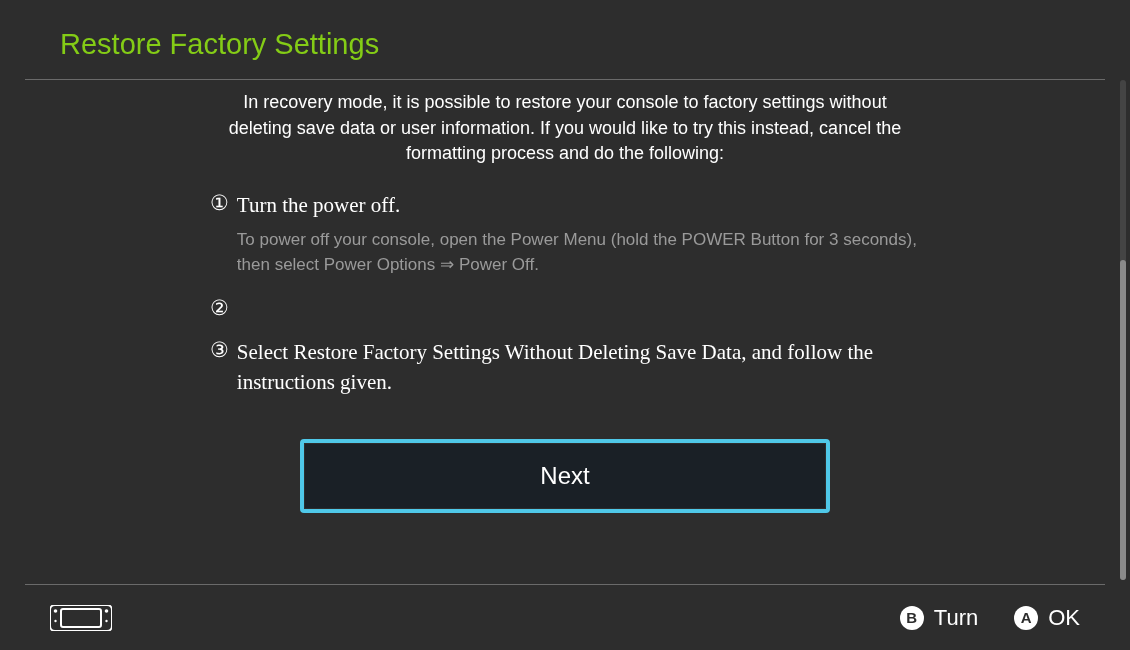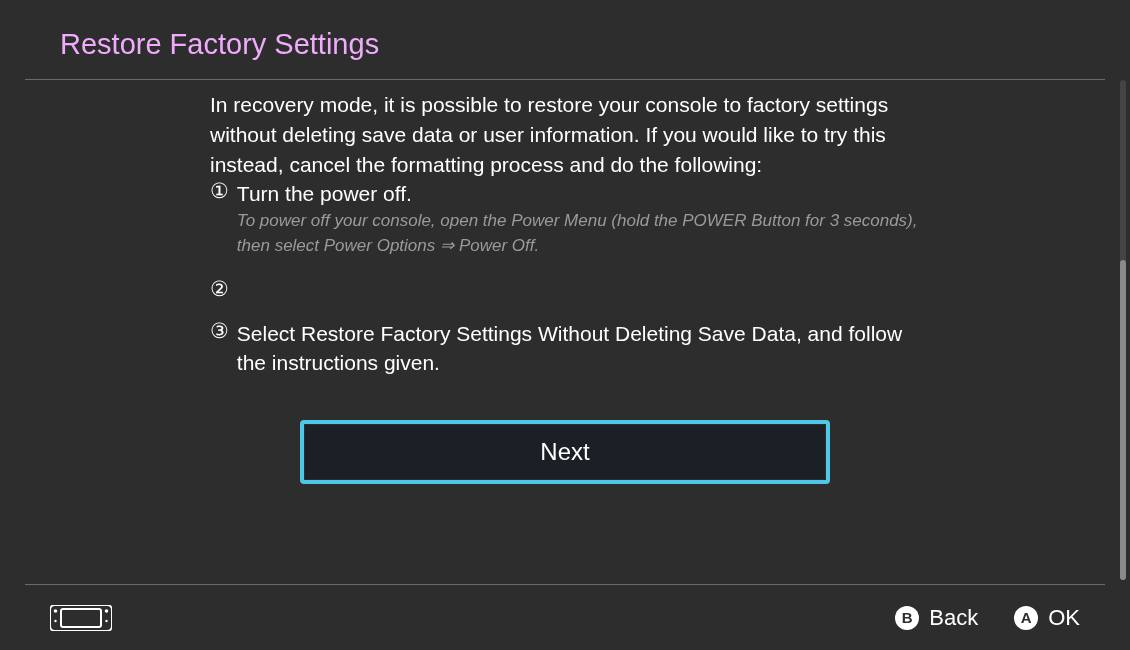--- a/index.html
+++ b/index.html
@@ -15,70 +15,73 @@
       font-family: -apple-system, BlinkMacSystemFont, "Segoe UI", Arial, sans-serif;
       overflow: hidden;
       position: relative;
     }
     .header {
       padding: 28px 60px 18px 60px;
     }
     .page-title {
       font-size: 29px;
       font-weight: 400;
-      color: #f0abfc;
+      color: #84cc16;
     }
     .divider-top {
       height: 1px;
       background: #6a6a6a;
       margin-left: 25px;
       margin-right: 25px;
     }
     .content {
       padding: 10px 210px 0 210px;
       position: relative;
     }
     .intro-text {
-      font-size: 21px;
+      font-size: 18px;
       line-height: 1.42;
       color: #ffffff;
+      margin-bottom: 24px;
+      text-align: center;
     }
     .step {
       display: flex;
       align-items: flex-start;
       margin-bottom: 18px;
     }
     .step-number {
       font-size: 21px;
       color: #ffffff;
       margin-right: 8px;
       flex-shrink: 0;
     }
     .step-body {
       flex: 1;
     }
     .step-main {
       font-size: 21px;
       line-height: 1.42;
       color: #ffffff;
+      font-family: Liberation Serif, serif;
     }
     .step-sub {
       font-size: 17px;
       line-height: 1.45;
       color: #9a9a9a;
-      font-style: italic;
+      margin-top: 8px;
     }
     .next-button-wrapper {
       display: flex;
       justify-content: center;
       margin-top: 42px;
     }
     .next-button {
       width: 530px;
-      height: 64px;
+      height: 74px;
       background: #1a2026;
       border: 4px solid #4fc8e8;
       border-radius: 4px;
       color: #ffffff;
       font-size: 24px;
       cursor: pointer;
       display: flex;
       align-items: center;
       justify-content: center;
       box-shadow: 0 0 0 1px #2d2d2d inset;
@@ -198,21 +201,21 @@
         <rect x="11" y="4" width="40" height="18" rx="2" fill="none" stroke="#ffffff" stroke-width="2"></rect>
         <circle cx="5.5" cy="6" r="1.8" fill="#ffffff"></circle>
         <circle cx="56.5" cy="6" r="1.8" fill="#ffffff"></circle>
         <circle cx="5.5" cy="16" r="1.2" fill="#ffffff"></circle>
         <circle cx="56.5" cy="16" r="1.2" fill="#ffffff"></circle>
       </svg>
     </div>
     <div class="footer-buttons">
       <div class="footer-btn">
         <span class="btn-circle">B</span>
-        <span>Back</span>
+        <span>Turn</span>
       </div>
       <div class="footer-btn">
         <span class="btn-circle">A</span>
         <span>OK</span>
       </div>
     </div>
   </div>
 </div>
 
 </body></html>

